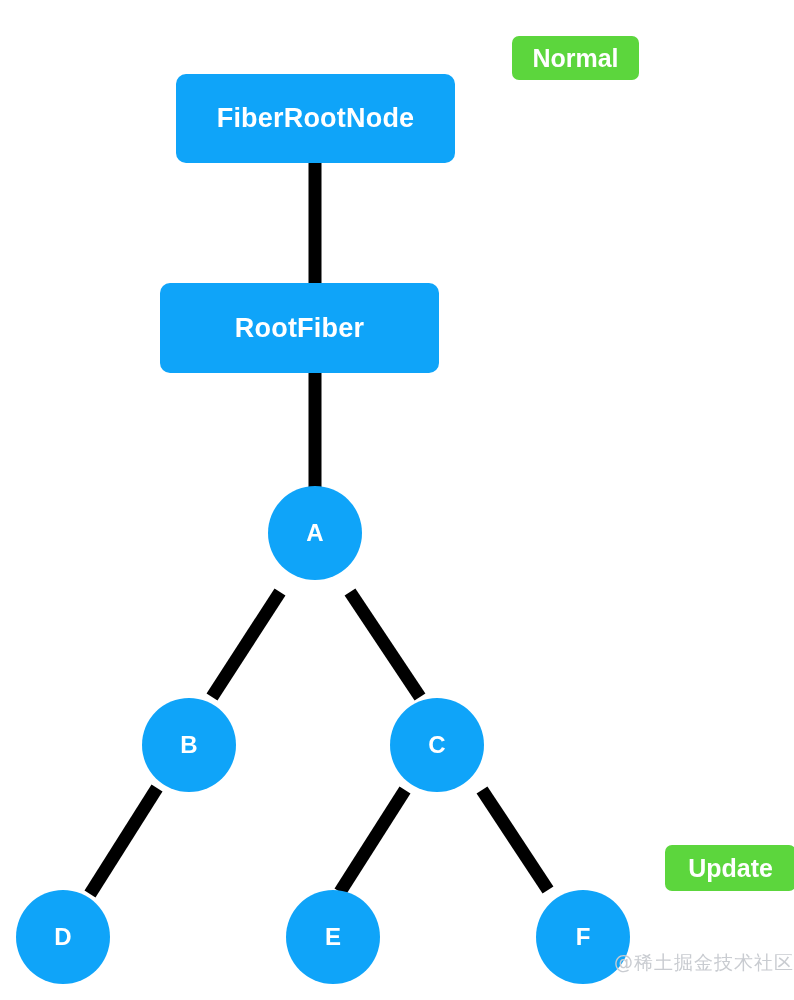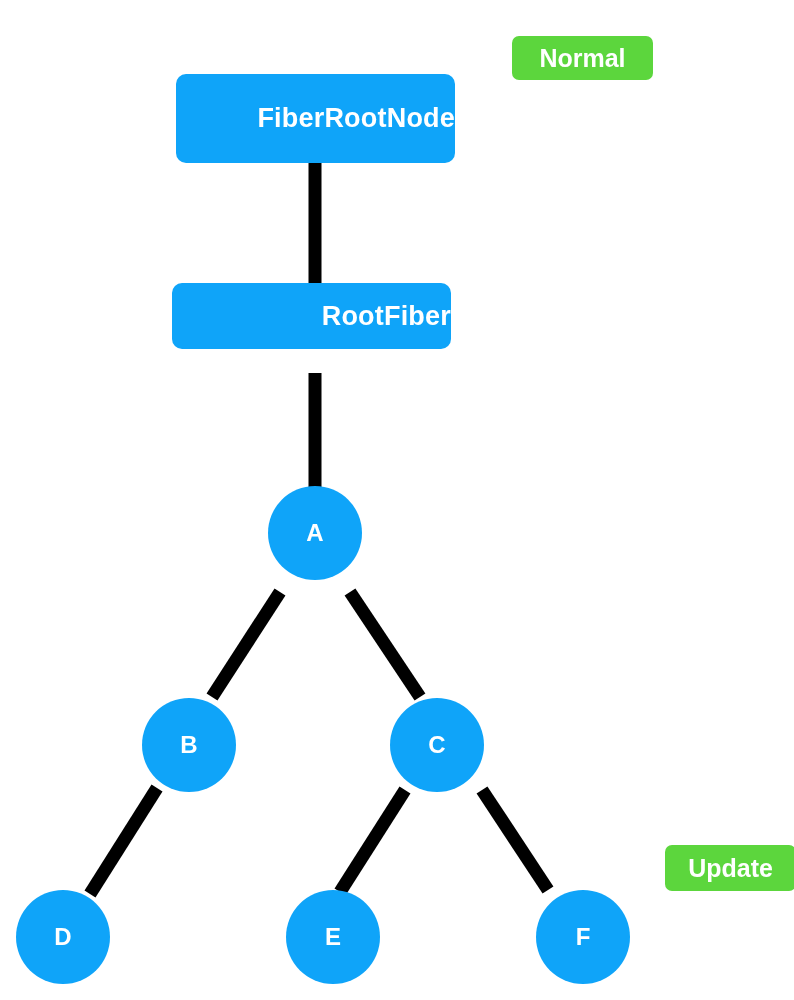--- a/index.html
+++ b/index.html
@@ -24,21 +24,21 @@
     left: 0;
     top: 0;
     width: 794px;
     height: 1000px;
     pointer-events: none;
   }
   .node-rect {
     position: absolute;
     display: flex;
     align-items: center;
-    justify-content: flex-end;
+    justify-content: center;
     border-radius: 10px;
     color: #ffffff;
     font-weight: bold;
     letter-spacing: 0.2px;
     box-sizing: border-box;
   }
   .node-circle {
     position: absolute;
     display: flex;
     align-items: center;
@@ -79,21 +79,21 @@
       <line x1="350" y1="592" x2="420" y2="697" stroke="#000000" stroke-width="13" stroke-linecap="butt"></line>
       <line x1="157" y1="788" x2="90" y2="894" stroke="#000000" stroke-width="13" stroke-linecap="butt"></line>
       <line x1="405" y1="790" x2="340" y2="892" stroke="#000000" stroke-width="13" stroke-linecap="butt"></line>
       <line x1="482" y1="790" x2="548" y2="890" stroke="#000000" stroke-width="13" stroke-linecap="butt"></line>
     </svg>
 
   <div id="rect-layer">
       <div class="node-rect" style="left: 176px; top: 74px; width: 279px; height: 89px; background: rgb(15, 164, 249); font-size: 27px;">
         <span>FiberRootNode</span>
       </div>
-      <div class="node-rect" style="left: 172px; top: 283px; width: 279px; height: 66px; background: rgb(15, 164, 249); font-size: 27px;">
+      <div class="node-rect" style="left: 160px; top: 283px; width: 279px; height: 90px; background: rgb(15, 164, 249); font-size: 27px;">
         <span>RootFiber</span>
       </div>
     </div>
   <div id="circle-layer">
       <div class="node-circle" style="left: 268px; top: 486px; width: 94px; height: 94px; background: rgb(15, 164, 249); font-size: 24px;">
         <span>A</span>
       </div>
       <div class="node-circle" style="left: 142px; top: 698px; width: 94px; height: 94px; background: rgb(15, 164, 249); font-size: 24px;">
         <span>B</span>
       </div>
@@ -104,22 +104,23 @@
         <span>D</span>
       </div>
       <div class="node-circle" style="left: 286px; top: 890px; width: 94px; height: 94px; background: rgb(15, 164, 249); font-size: 24px;">
         <span>E</span>
       </div>
       <div class="node-circle" style="left: 536px; top: 890px; width: 94px; height: 94px; background: rgb(15, 164, 249); font-size: 24px;">
         <span>F</span>
       </div>
     </div>
   <div id="badge-layer">
-      <div class="badge" style="left: 512px; top: 36px; width: 141px; height: 44px; background: rgb(92, 214, 61); font-size: 25px;">
+      <div class="badge" style="left: 512px; top: 36px; width: 127px; height: 44px; background: rgb(92, 214, 61); font-size: 25px;">
         <span>Normal</span>
       </div>
       <div class="badge" style="left: 665px; top: 845px; width: 131px; height: 46px; background: rgb(92, 214, 61); font-size: 25px;">
         <span>Update</span>
       </div>
     </div>
 
+  <div class="watermark" style="left: 614px; top: 950px; color: rgb(201, 204, 209);">@稀土掘金技术社区</div>
 
 </div>
 
 </body></html>

